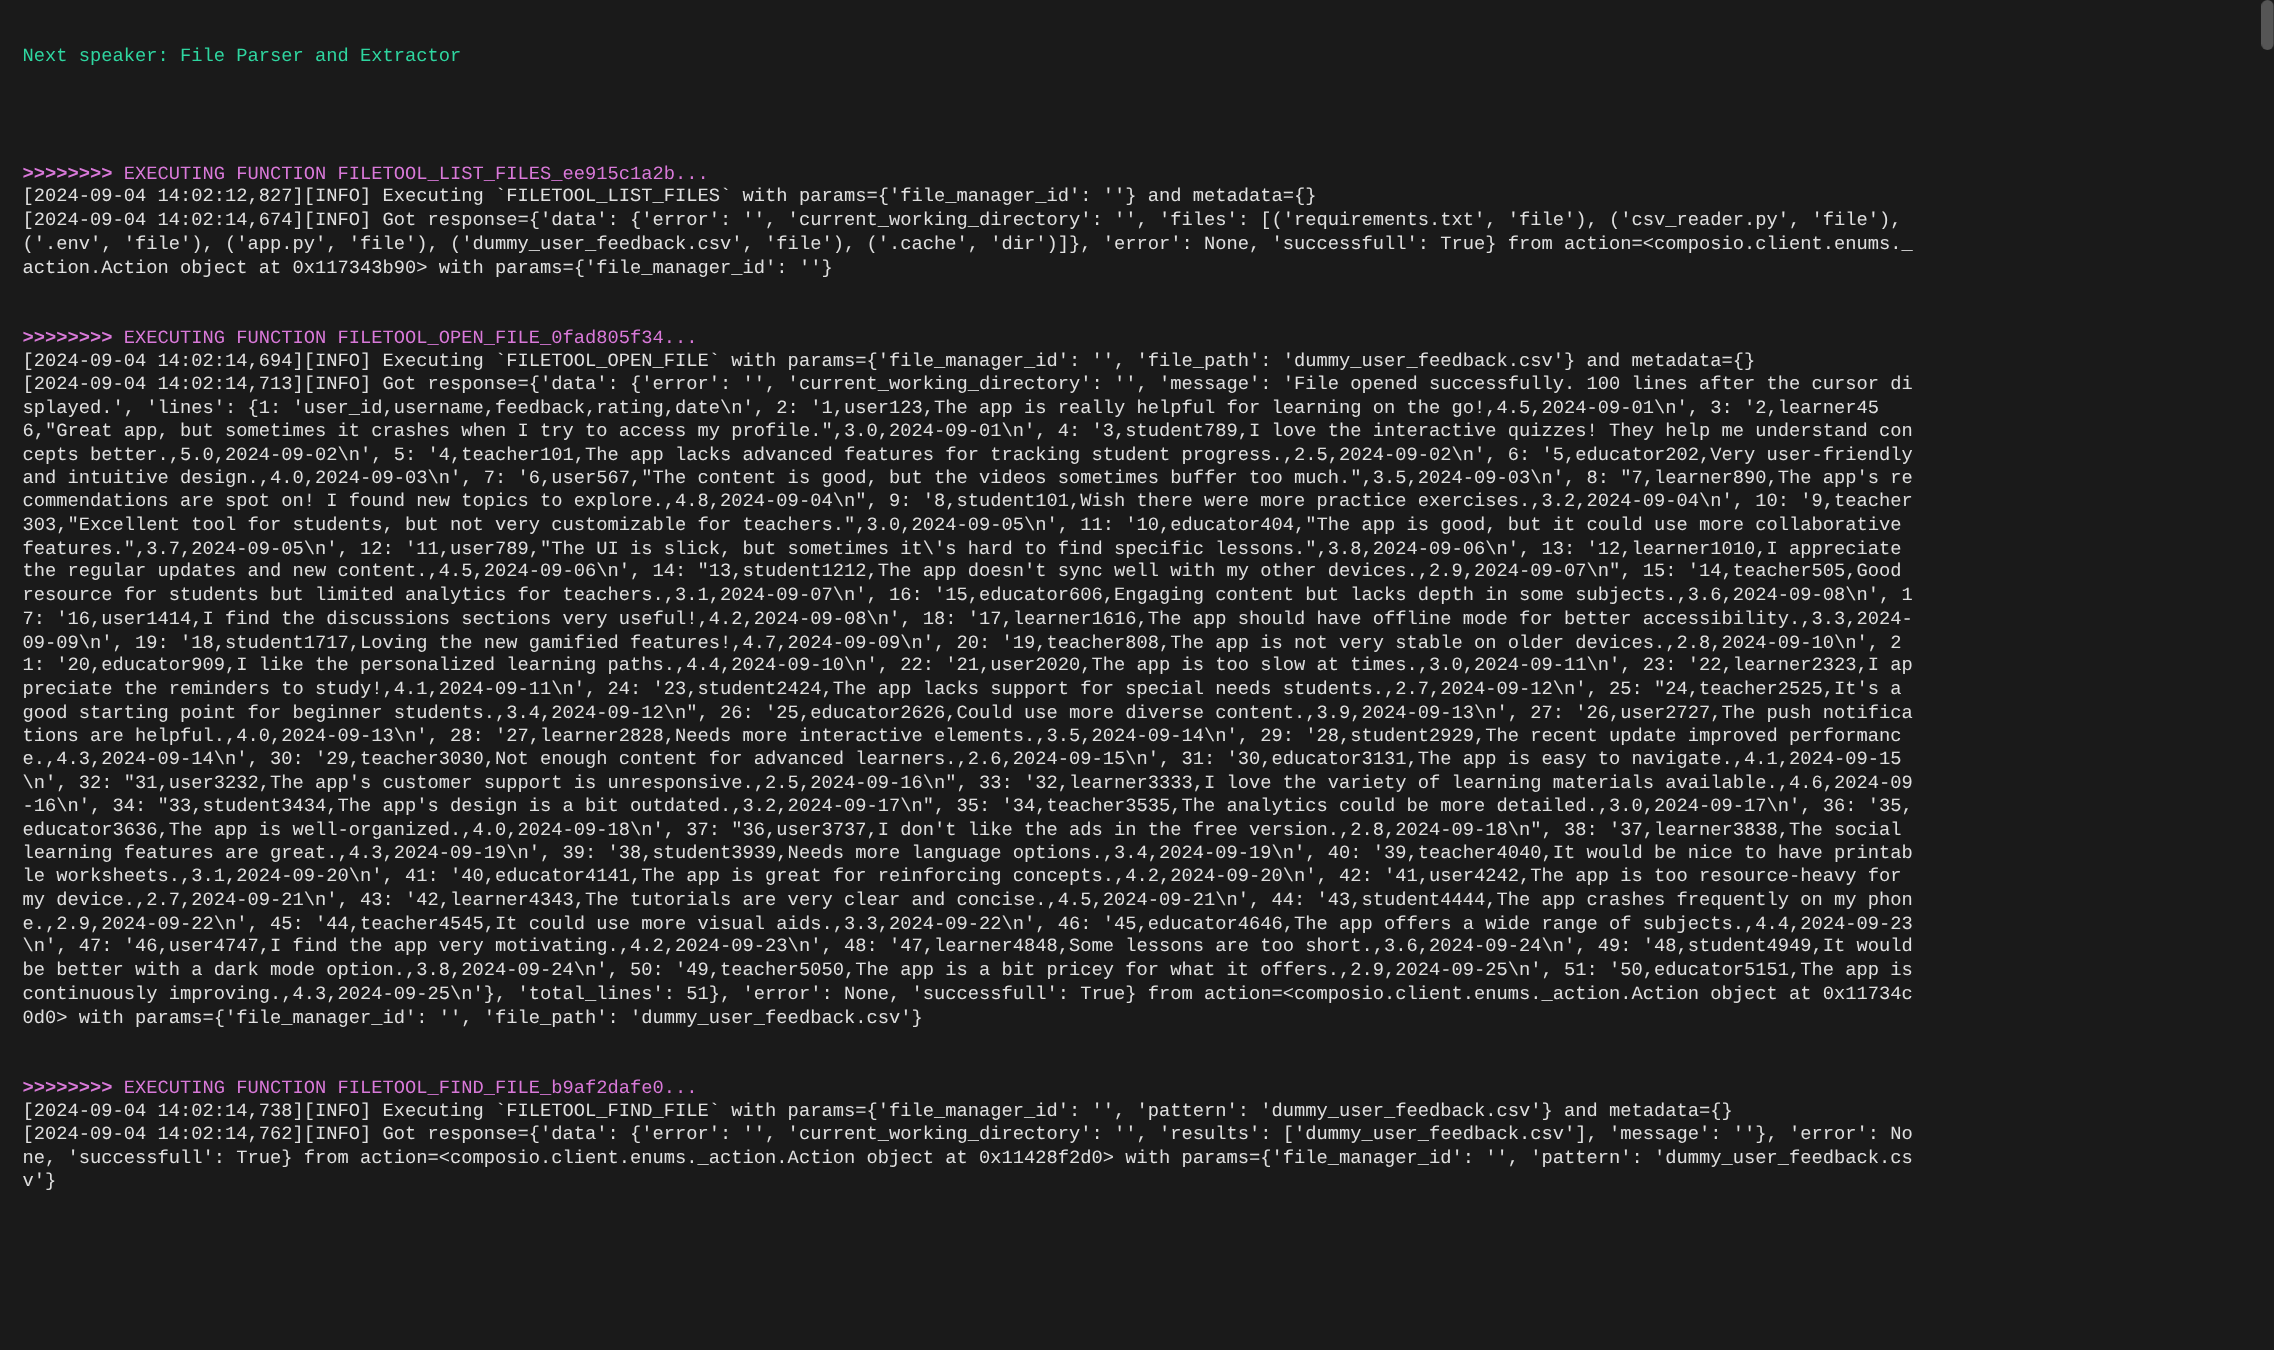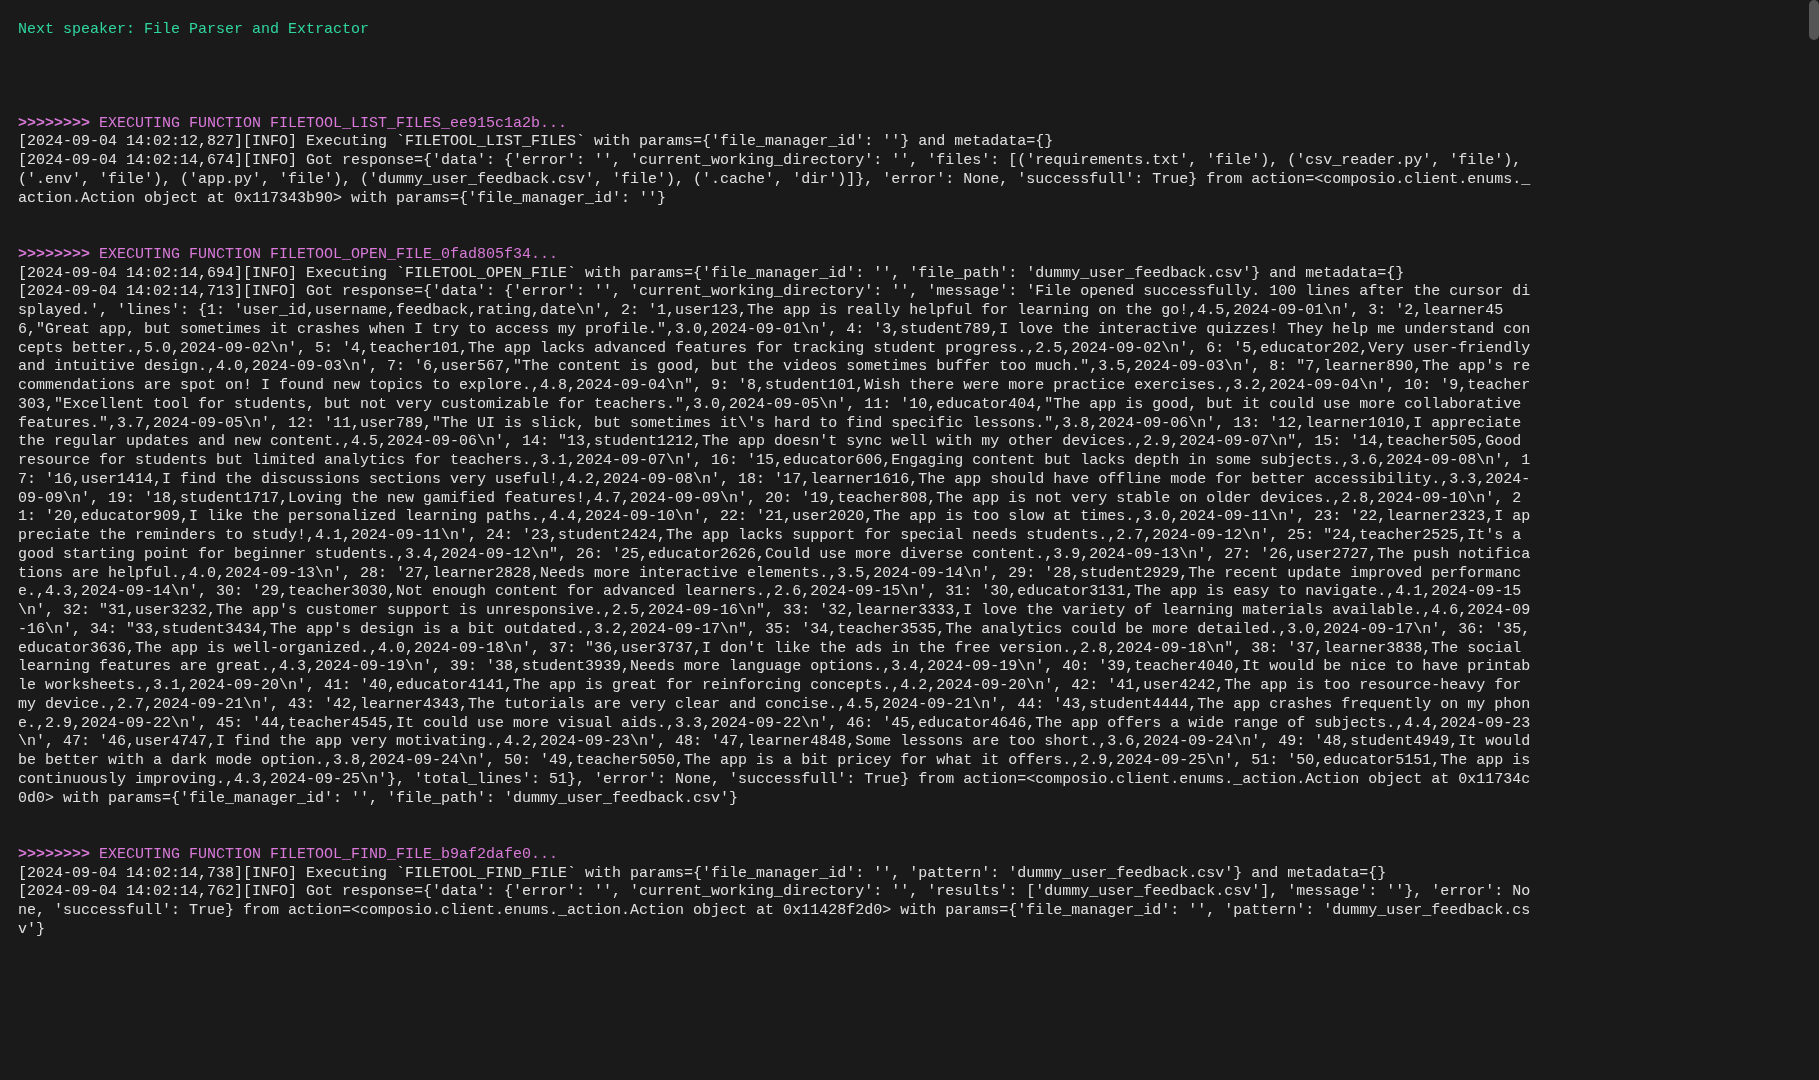--- a/index.html
+++ b/index.html
@@ -5,21 +5,21 @@
   html, body {
     margin: 0;
     padding: 0;
     background: #1a1a1a;
     color: #e0e0e0;
     font-family: "SF Mono", "Menlo", "Consolas", "Liberation Mono", monospace;
     font-size: 15px;
     line-height: 1.25;
   }
   .terminal {
-    padding: 2px 18px 10px 18px;
+    padding: 18px 18px 10px 18px;
     white-space: pre-wrap;
     word-break: break-all;
     overflow-wrap: anywhere;
     width: 1554px;
     box-sizing: border-box;
   }
   .speaker {
     color: #2fd6a0;
     font-weight: normal;
   }

